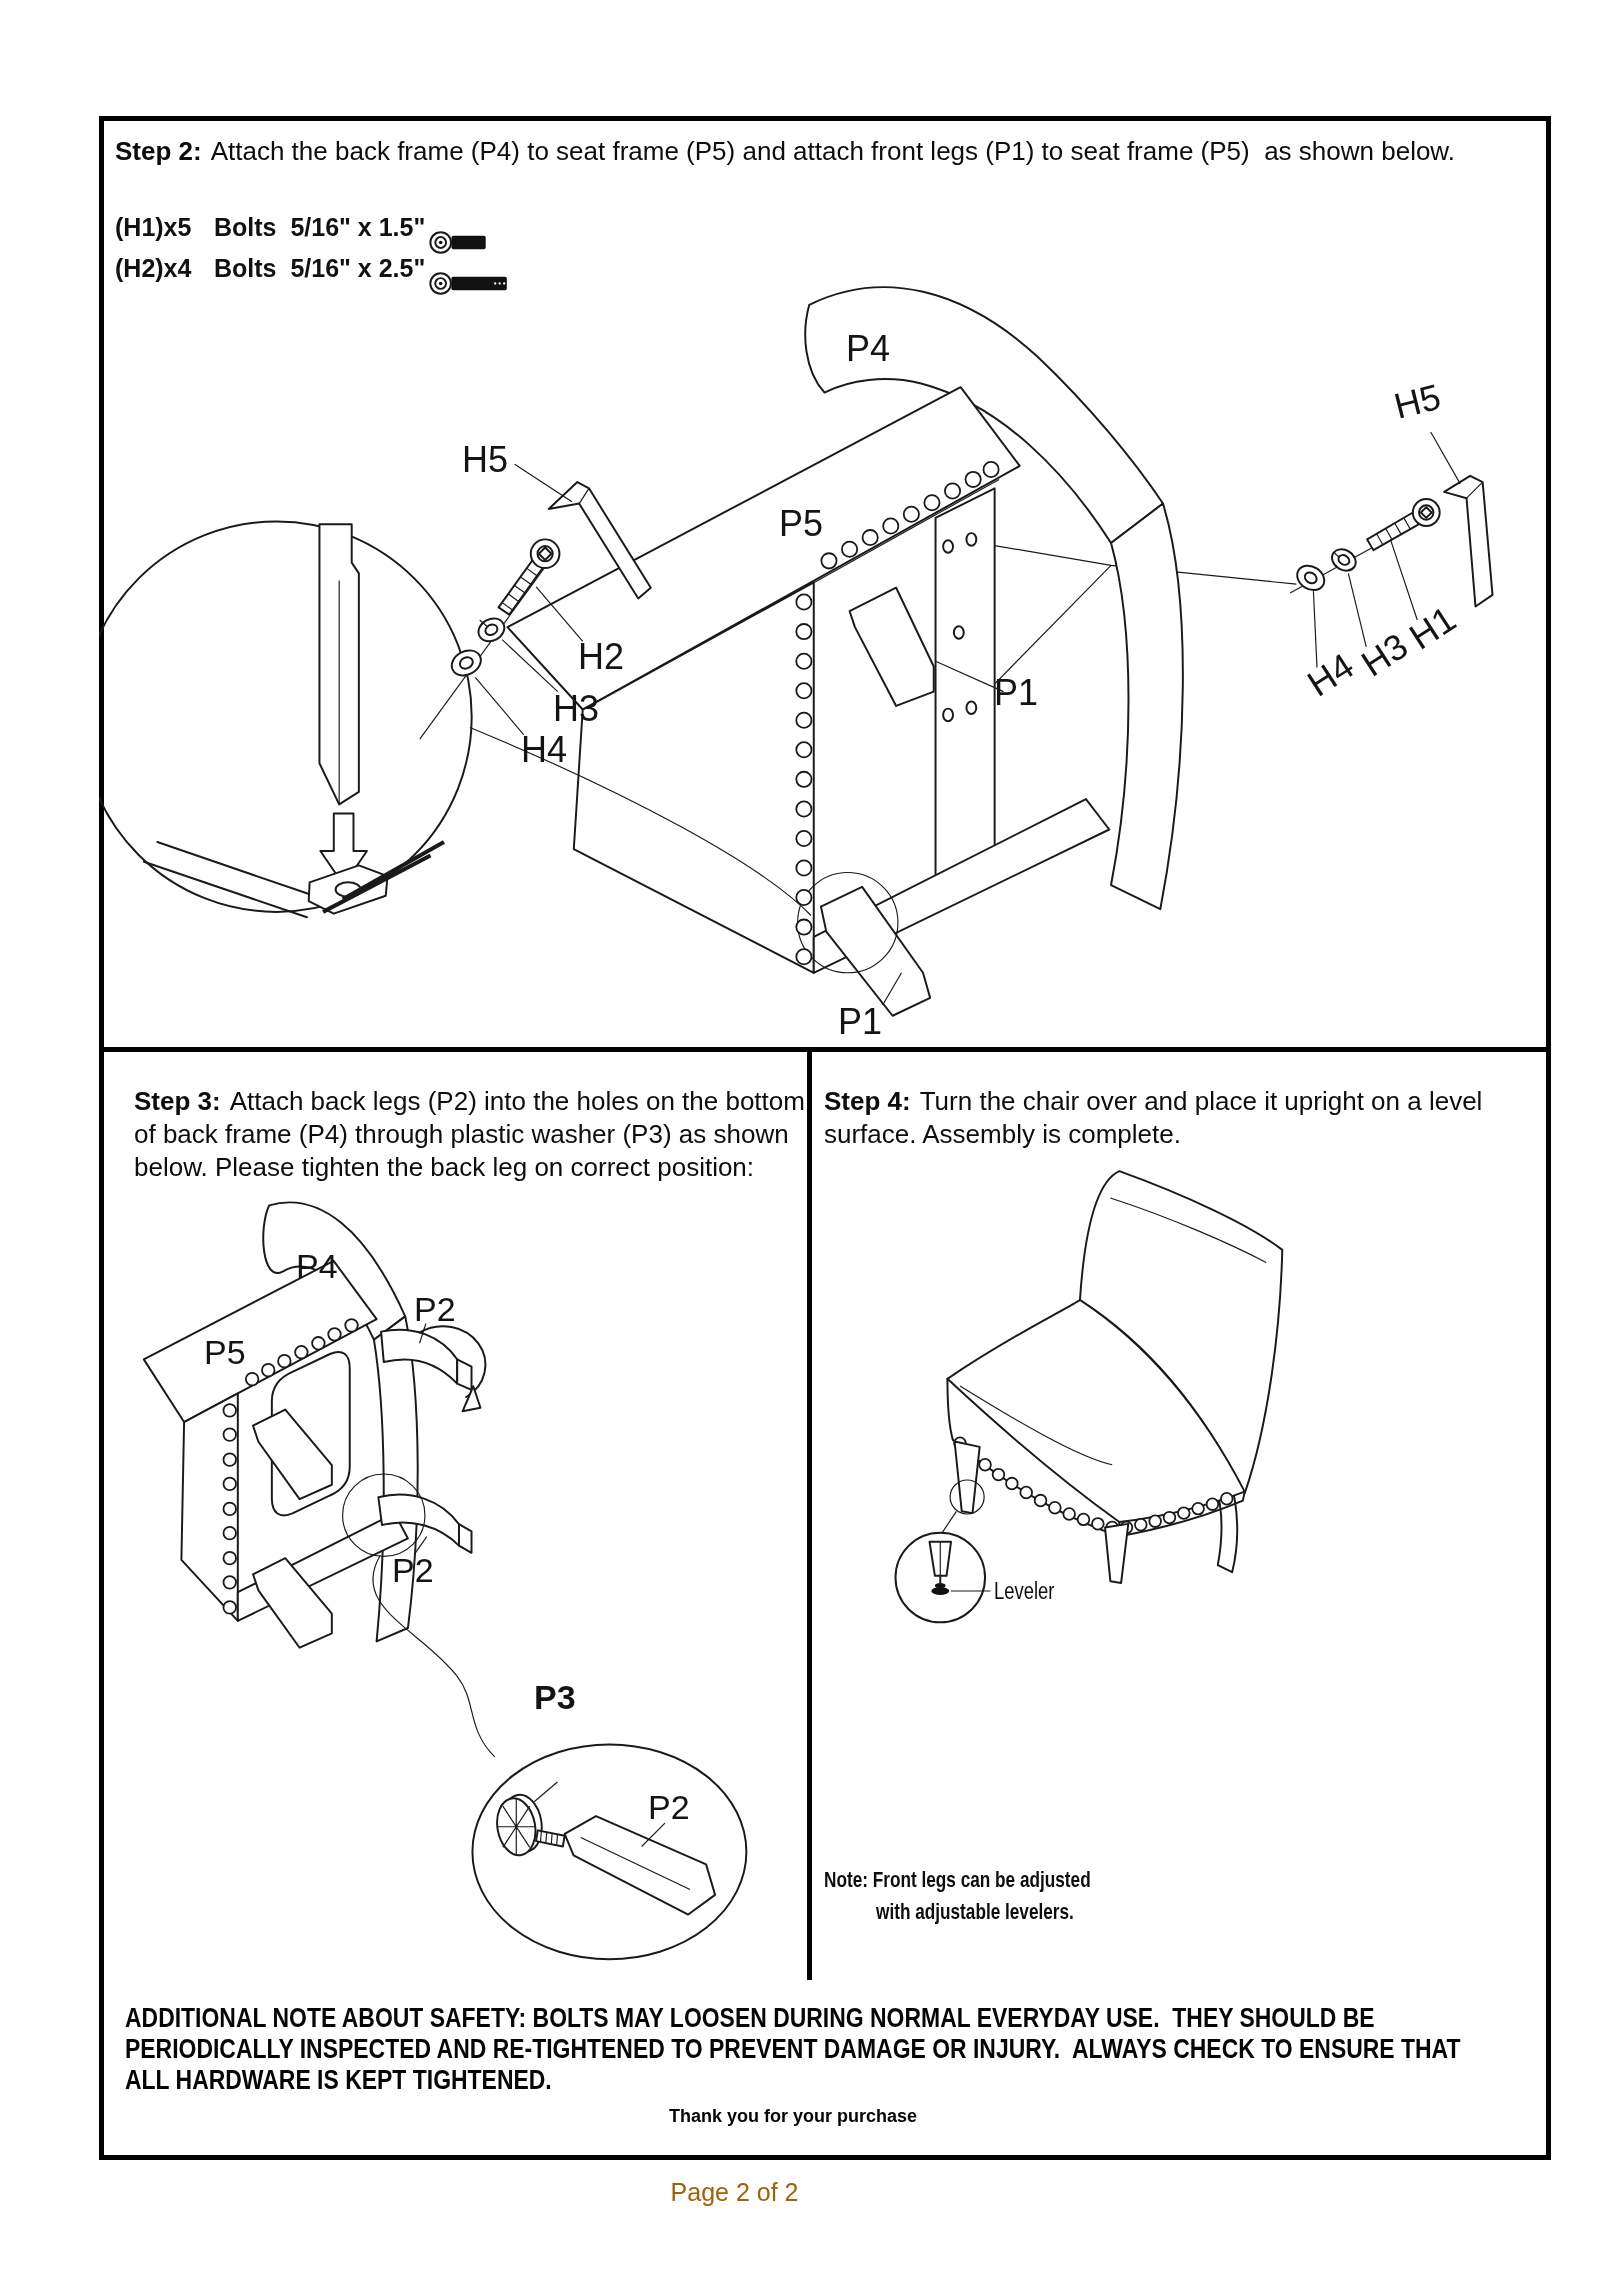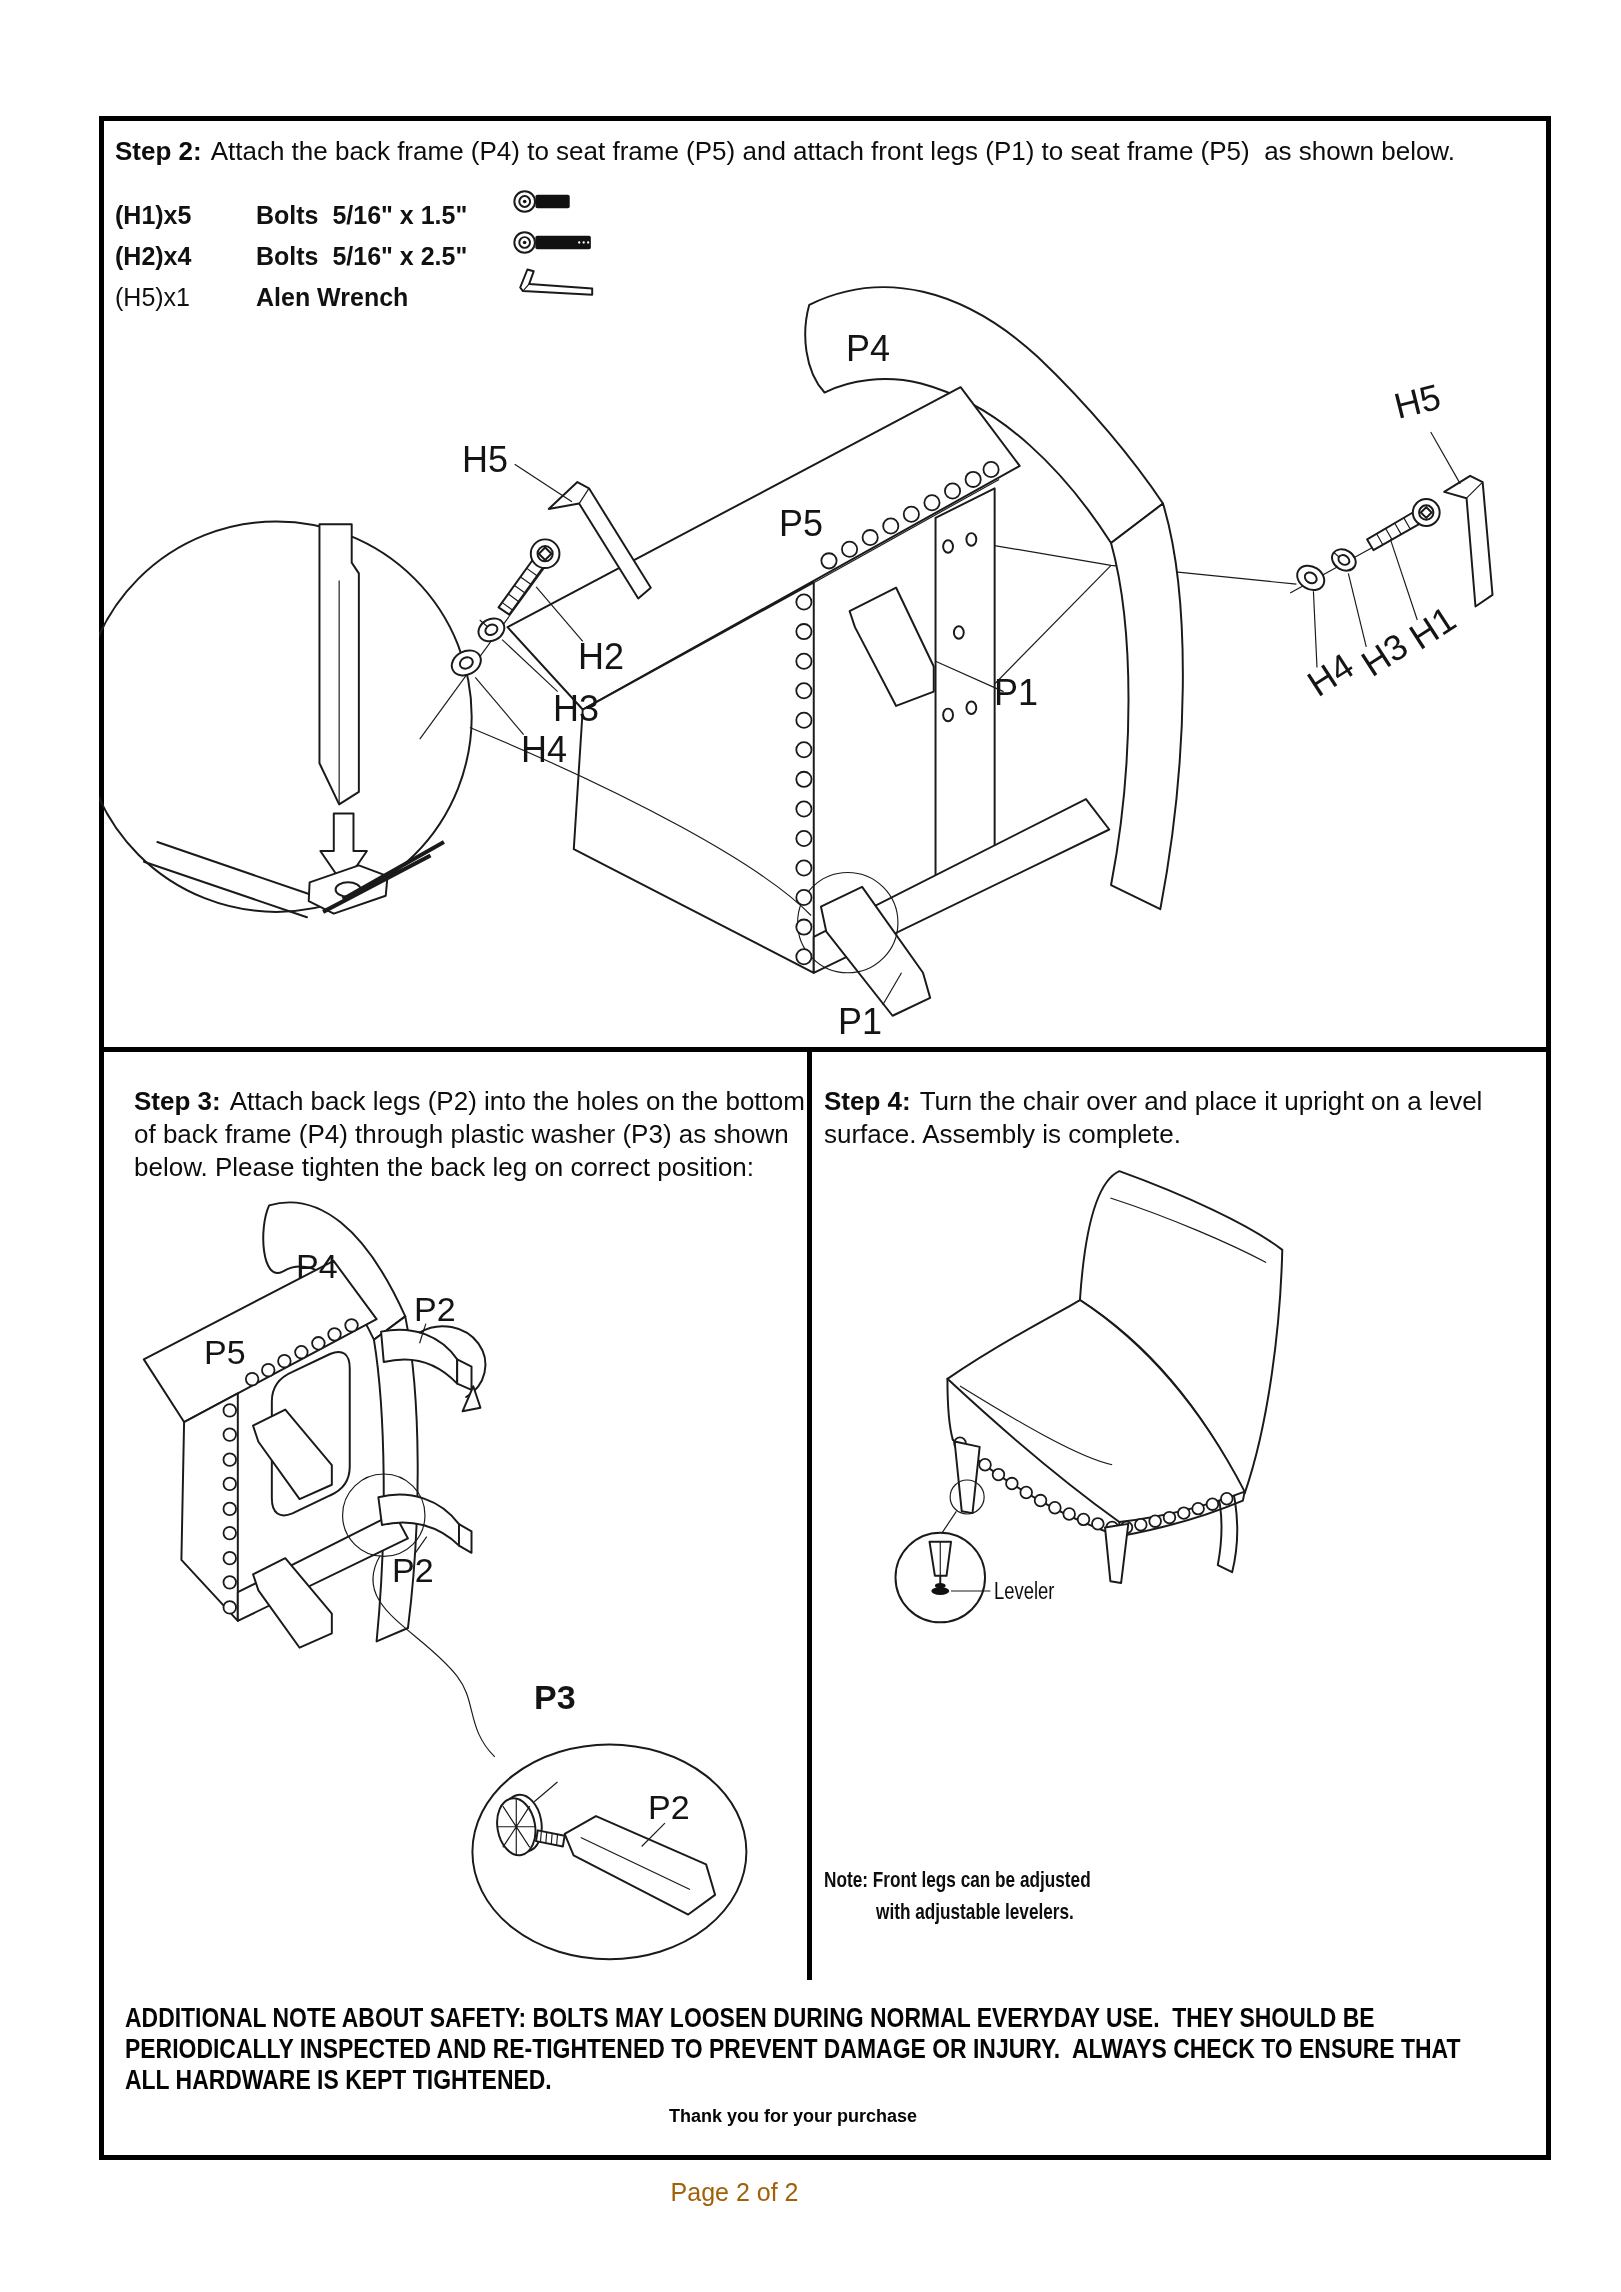--- a/index.html
+++ b/index.html
@@ -5,21 +5,21 @@
   html,body{margin:0;padding:0;background:#fff;}
   .page{position:relative;width:1621px;height:2293px;background:#fff;overflow:hidden;
         font-family:"Liberation Sans",sans-serif;color:#111;}
   .outer-border{position:absolute;left:99px;top:116px;width:1452px;height:2044px;
         border:5.4px solid #000;box-sizing:border-box;}
   .divider-h{position:absolute;left:99px;top:1047px;width:1452px;height:5.4px;background:#000;}
   .divider-v{position:absolute;left:807px;top:1047px;width:5.4px;height:933px;background:#000;}
   .heading{position:absolute;font-size:26px;line-height:33px;color:#0d0d0d;}
   .heading .t{font-weight:bold;margin-right:9px;}
   .hw-list{position:absolute;left:115px;top:201px;}
-  .hw-row{display:flex;align-items:flex-start;height:41px;font-size:25px;gap:42px;}
+  .hw-row{display:flex;align-items:flex-end;height:41px;font-size:25px;}
   .hw-qty{width:99px;}
   .hw-qty.b{font-weight:bold;}
   .hw-desc{width:215px;font-weight:bold;margin-left:0px;}
   .hw-icon{width:99px;display:flex;align-items:center;}
   .diag-label{position:absolute;font-size:36px;color:#141414;white-space:nowrap;}
   .diag-label.s3{font-size:34px;}
   .rot{transform-origin:left top;}
   .small-label{position:absolute;font-size:21.5px;color:#0d0d0d;transform:scaleX(.8);transform-origin:left top;white-space:nowrap;}
   .safety{position:absolute;left:125px;top:2003px;font-weight:bold;font-size:27px;line-height:31px;
         transform:scaleX(.85);transform-origin:left top;white-space:nowrap;color:#050505;}
@@ -68,30 +68,20 @@
             <circle cx="13" cy="15" r="11.5" class="lnw"></circle>
             <circle cx="13" cy="15" r="6" class="ln"></circle>
             <circle cx="13" cy="15" r="2" fill="#111"></circle>
             <rect x="25" y="7.5" width="62" height="15" rx="2" fill="#111"></rect>
             <circle cx="74" cy="15" r="1.3" fill="#fff"></circle>
             <circle cx="79" cy="15" r="1.3" fill="#fff"></circle>
             <circle cx="84" cy="15" r="1.3" fill="#fff"></circle>
           </svg>
       </span>
     </div>
-    <div class="hw-row">
-      <span class="hw-qty">(H5)x1</span>
-      <span class="hw-desc">Alen Wrench</span>
-      <span class="hw-icon">
-        <svg width="90" height="38" viewBox="0 0 100 42">
-            <path d="M8,26 L16,6 L23,8 L18,22 L88,27 L88,34 L11,30 Z" class="lnw" stroke-width="1.8"></path>
-            <line x1="18" y1="22" x2="11" y2="30" class="thin"></line>
-          </svg>
-      </span>
-    </div>
   </div>
 
   <svg style="left:99px;top:260px;" width="1451" height="788" viewBox="110 290 1620 880">
 
     <path d="M1447,652 L1240,631 L1087,605" class="thin"></path>
     <path d="M1240,631 L1082,792" class="thin"></path>
 
     <path d="M903,340 C985,300 1075,322 1158,398 C1215,452 1266,514 1298,562 L1240,606 C1190,528 1118,452 1028,428 C988,418 948,424 920,438 C898,414 894,372 903,340 Z" class="lnw"></path>
     <path d="M1298,562 C1330,668 1326,852 1295,1015 L1240,988 C1266,852 1266,700 1240,606 Z" class="lnw"></path>
 

